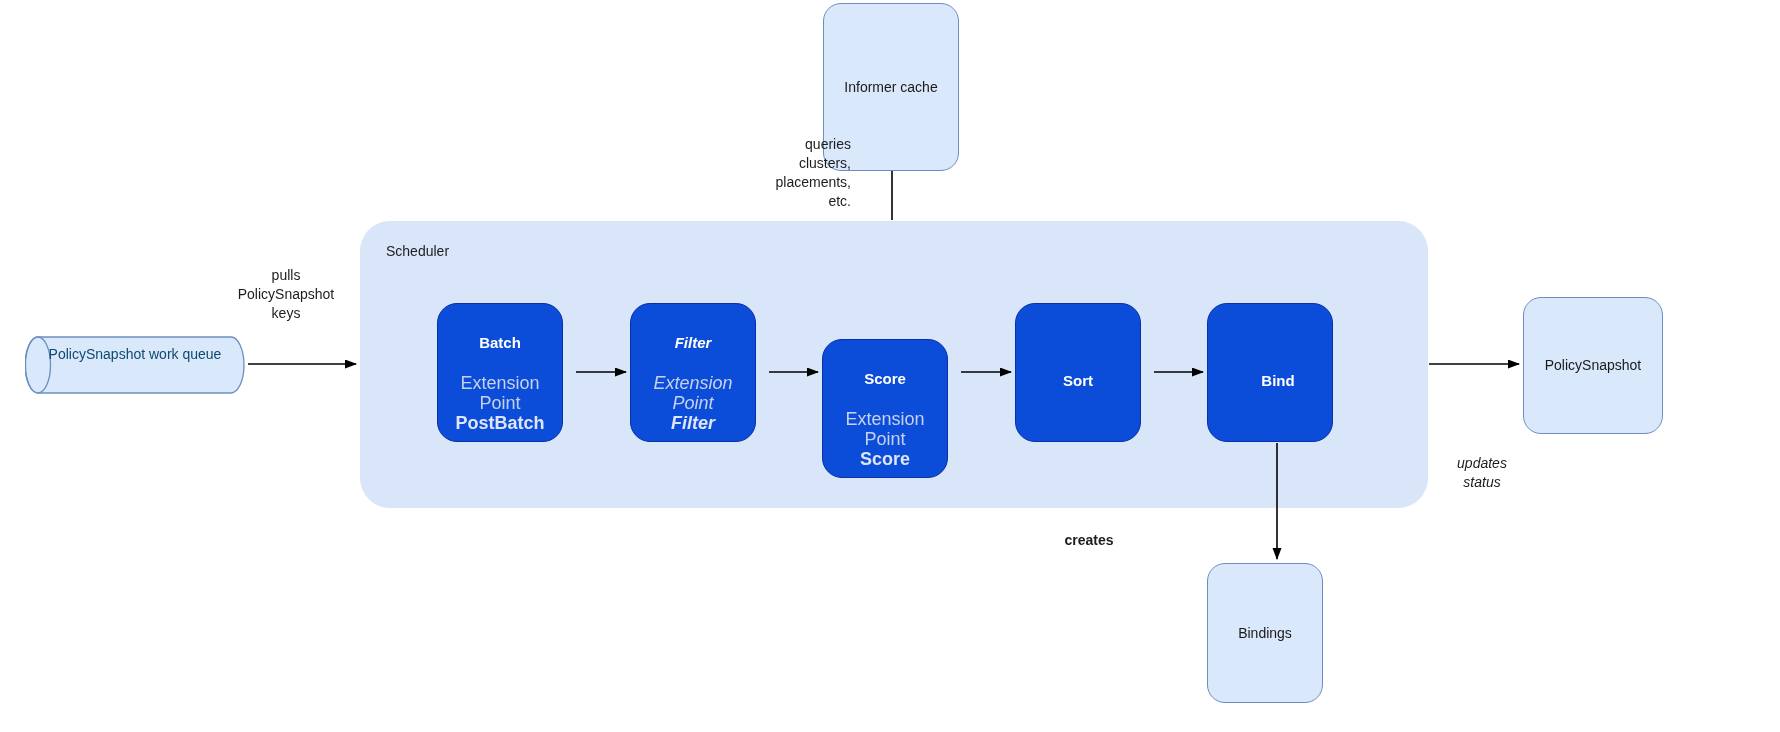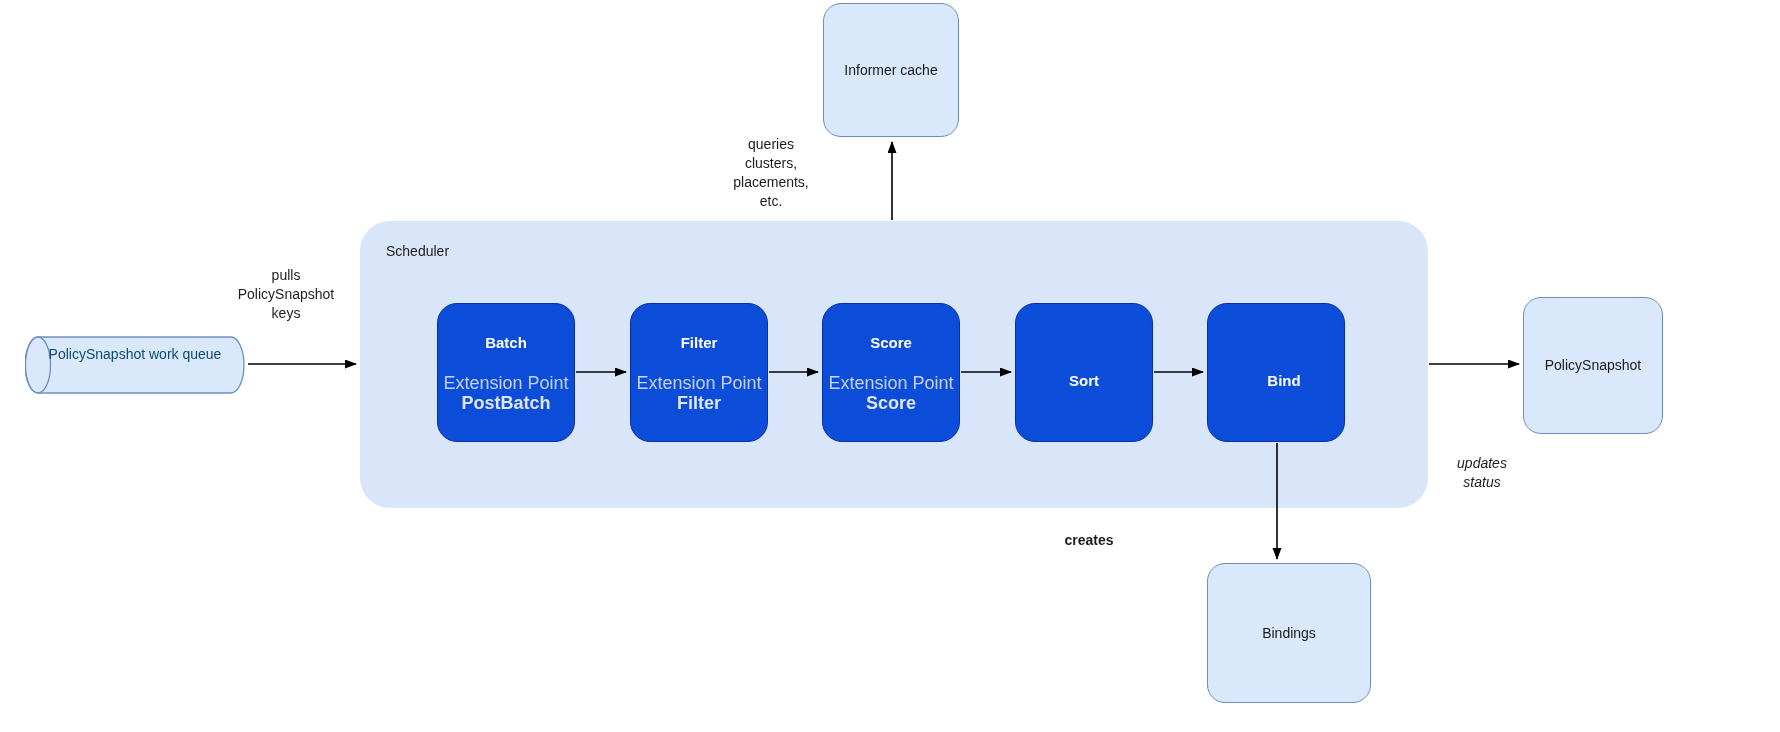--- a/index.html
+++ b/index.html
@@ -15,21 +15,21 @@
   body{background:#ffffff;font-family:"Liberation Sans","DejaVu Sans",sans-serif;}
   .canvas{position:relative;width:1780px;height:732px;background:#ffffff;overflow:hidden;}
   .edges-layer{position:absolute;left:0;top:0;width:1780px;height:732px;pointer-events:none;}
 
   .node{position:absolute;display:flex;align-items:center;justify-content:center;
         background:var(--node-fill);border:1px solid var(--node-border);border-radius:18px;
         font-size:14px;color:#1a1a1a;text-align:center;line-height:19px;padding:4px;}
   .container-box{position:absolute;background:var(--container-fill);border-radius:30px;}
   .container-label{position:absolute;left:26px;top:22px;font-size:14px;color:var(--label-color);}
 
-  .stage{position:absolute;top:303px;width:138px;height:139px;background:var(--stage-fill);
+  .stage{position:absolute;top:303px;width:126px;height:139px;background:var(--stage-fill);
          border:1.5px solid var(--stage-border);border-radius:20px;text-align:center;
          display:flex;flex-direction:column;align-items:center;}
   .stage .stage-title{margin-top:29px;font-size:15px;font-weight:bold;color:#ffffff;line-height:20px;}
   .stage.simple{justify-content:center;}
   .stage.simple .stage-title{margin-top:16px;}
   .stage .stage-sub{margin-top:20px;font-size:18px;color:#c7d1ec;line-height:20px;}
   .stage .stage-sub .ext{font-weight:bold;color:#dfe5f7;}
 
   .edge-label{position:absolute;width:160px;text-align:center;font-size:14px;line-height:19px;
               color:var(--label-color);white-space:pre-line;}
@@ -56,74 +56,74 @@
     <line x1="248" y1="364" x2="356" y2="364" stroke="#000" stroke-width="1.6" marker-end="url(#arrow)"></line>
     <line x1="576" y1="372" x2="626" y2="372" stroke="#000" stroke-width="1.6" marker-end="url(#arrow)"></line>
     <line x1="769" y1="372" x2="818" y2="372" stroke="#000" stroke-width="1.6" marker-end="url(#arrow)"></line>
     <line x1="961" y1="372" x2="1011" y2="372" stroke="#000" stroke-width="1.6" marker-end="url(#arrow)"></line>
     <line x1="1154" y1="372" x2="1203" y2="372" stroke="#000" stroke-width="1.6" marker-end="url(#arrow)"></line>
     <line x1="1429" y1="364" x2="1519" y2="364" stroke="#000" stroke-width="1.6" marker-end="url(#arrow)"></line>
     <line x1="892" y1="220" x2="892" y2="142" stroke="#000" stroke-width="1.6" marker-end="url(#arrow)"></line>
     <line x1="1277" y1="443" x2="1277" y2="559" stroke="#000" stroke-width="1.6" marker-end="url(#arrow)"></line>
   </svg>
 
-  <div class="node" style="left:823px;top:3px;width:136px;height:134px;">
+  <div class="node" style="left:823px;top:3px;width:136px;height:168px;">
     <span>Informer cache</span>
   </div>
 
   <svg class="cylinder" viewBox="0 0 221 58">
     <path d="M 13 1 L 206 1 A 13 28 0 0 1 206 57 L 13 57 A 13 28 0 0 1 13 1 Z" fill="#dae8fc" stroke="#6c8ebf" stroke-width="1.3"></path>
     <ellipse cx="13" cy="29" rx="12.5" ry="28" fill="#dae8fc" stroke="#6c8ebf" stroke-width="1.3"></ellipse>
   </svg>
   <div class="cylinder-label">PolicySnapshot work queue</div>
 
   <div class="stage" style="left:437px;">
     <div class="stage-title">Batch</div>
     <div class="stage-sub">
       <div>Extension Point</div>
       <div class="ext">PostBatch</div>
     </div>
   </div>
 
-  <div class="stage" style="left:630px;">
+  <div class="stage" style="left:630px;font-style:italic;">
     <div class="stage-title">Filter</div>
     <div class="stage-sub">
       <div>Extension Point</div>
       <div class="ext">Filter</div>
     </div>
   </div>
 
-  <div class="stage" style="left:822px;">
+  <div class="stage" style="left:822px;margin-top:36px;">
     <div class="stage-title">Score</div>
     <div class="stage-sub">
       <div>Extension Point</div>
       <div class="ext">Score</div>
     </div>
   </div>
 
   <div class="stage simple" style="left:1015px;">
     <div class="stage-title">Sort</div>
   </div>
 
   <div class="stage simple" style="left:1207px;padding-left:16px;">
     <div class="stage-title">Bind</div>
   </div>
 
   <div class="node" style="left:1523px;top:297px;width:140px;height:137px;">
     <span>PolicySnapshot</span>
   </div>
 
-  <div class="node" style="left:1207px;top:563px;width:164px;height:140px;">
+  <div class="node" style="left:1207px;top:563px;width:116px;height:140px;">
     <span>Bindings</span>
   </div>
 
   <div class="edge-label" style="left:206px;top:266px;">pulls
 PolicySnapshot
 keys</div>
-  <div class="edge-label" style="left:691px;top:135px;">queries
+  <div class="edge-label" style="left:691px;top:135px;text-align:right;">queries
 clusters,
 placements,
 etc.</div>
   <div class="edge-label" style="left:1009px;top:531px;font-weight:bold;">creates</div>
   <div class="edge-label" style="left:1402px;top:454px;font-style:italic;">updates
 status</div>
 
 </div>
 
 </body></html>

